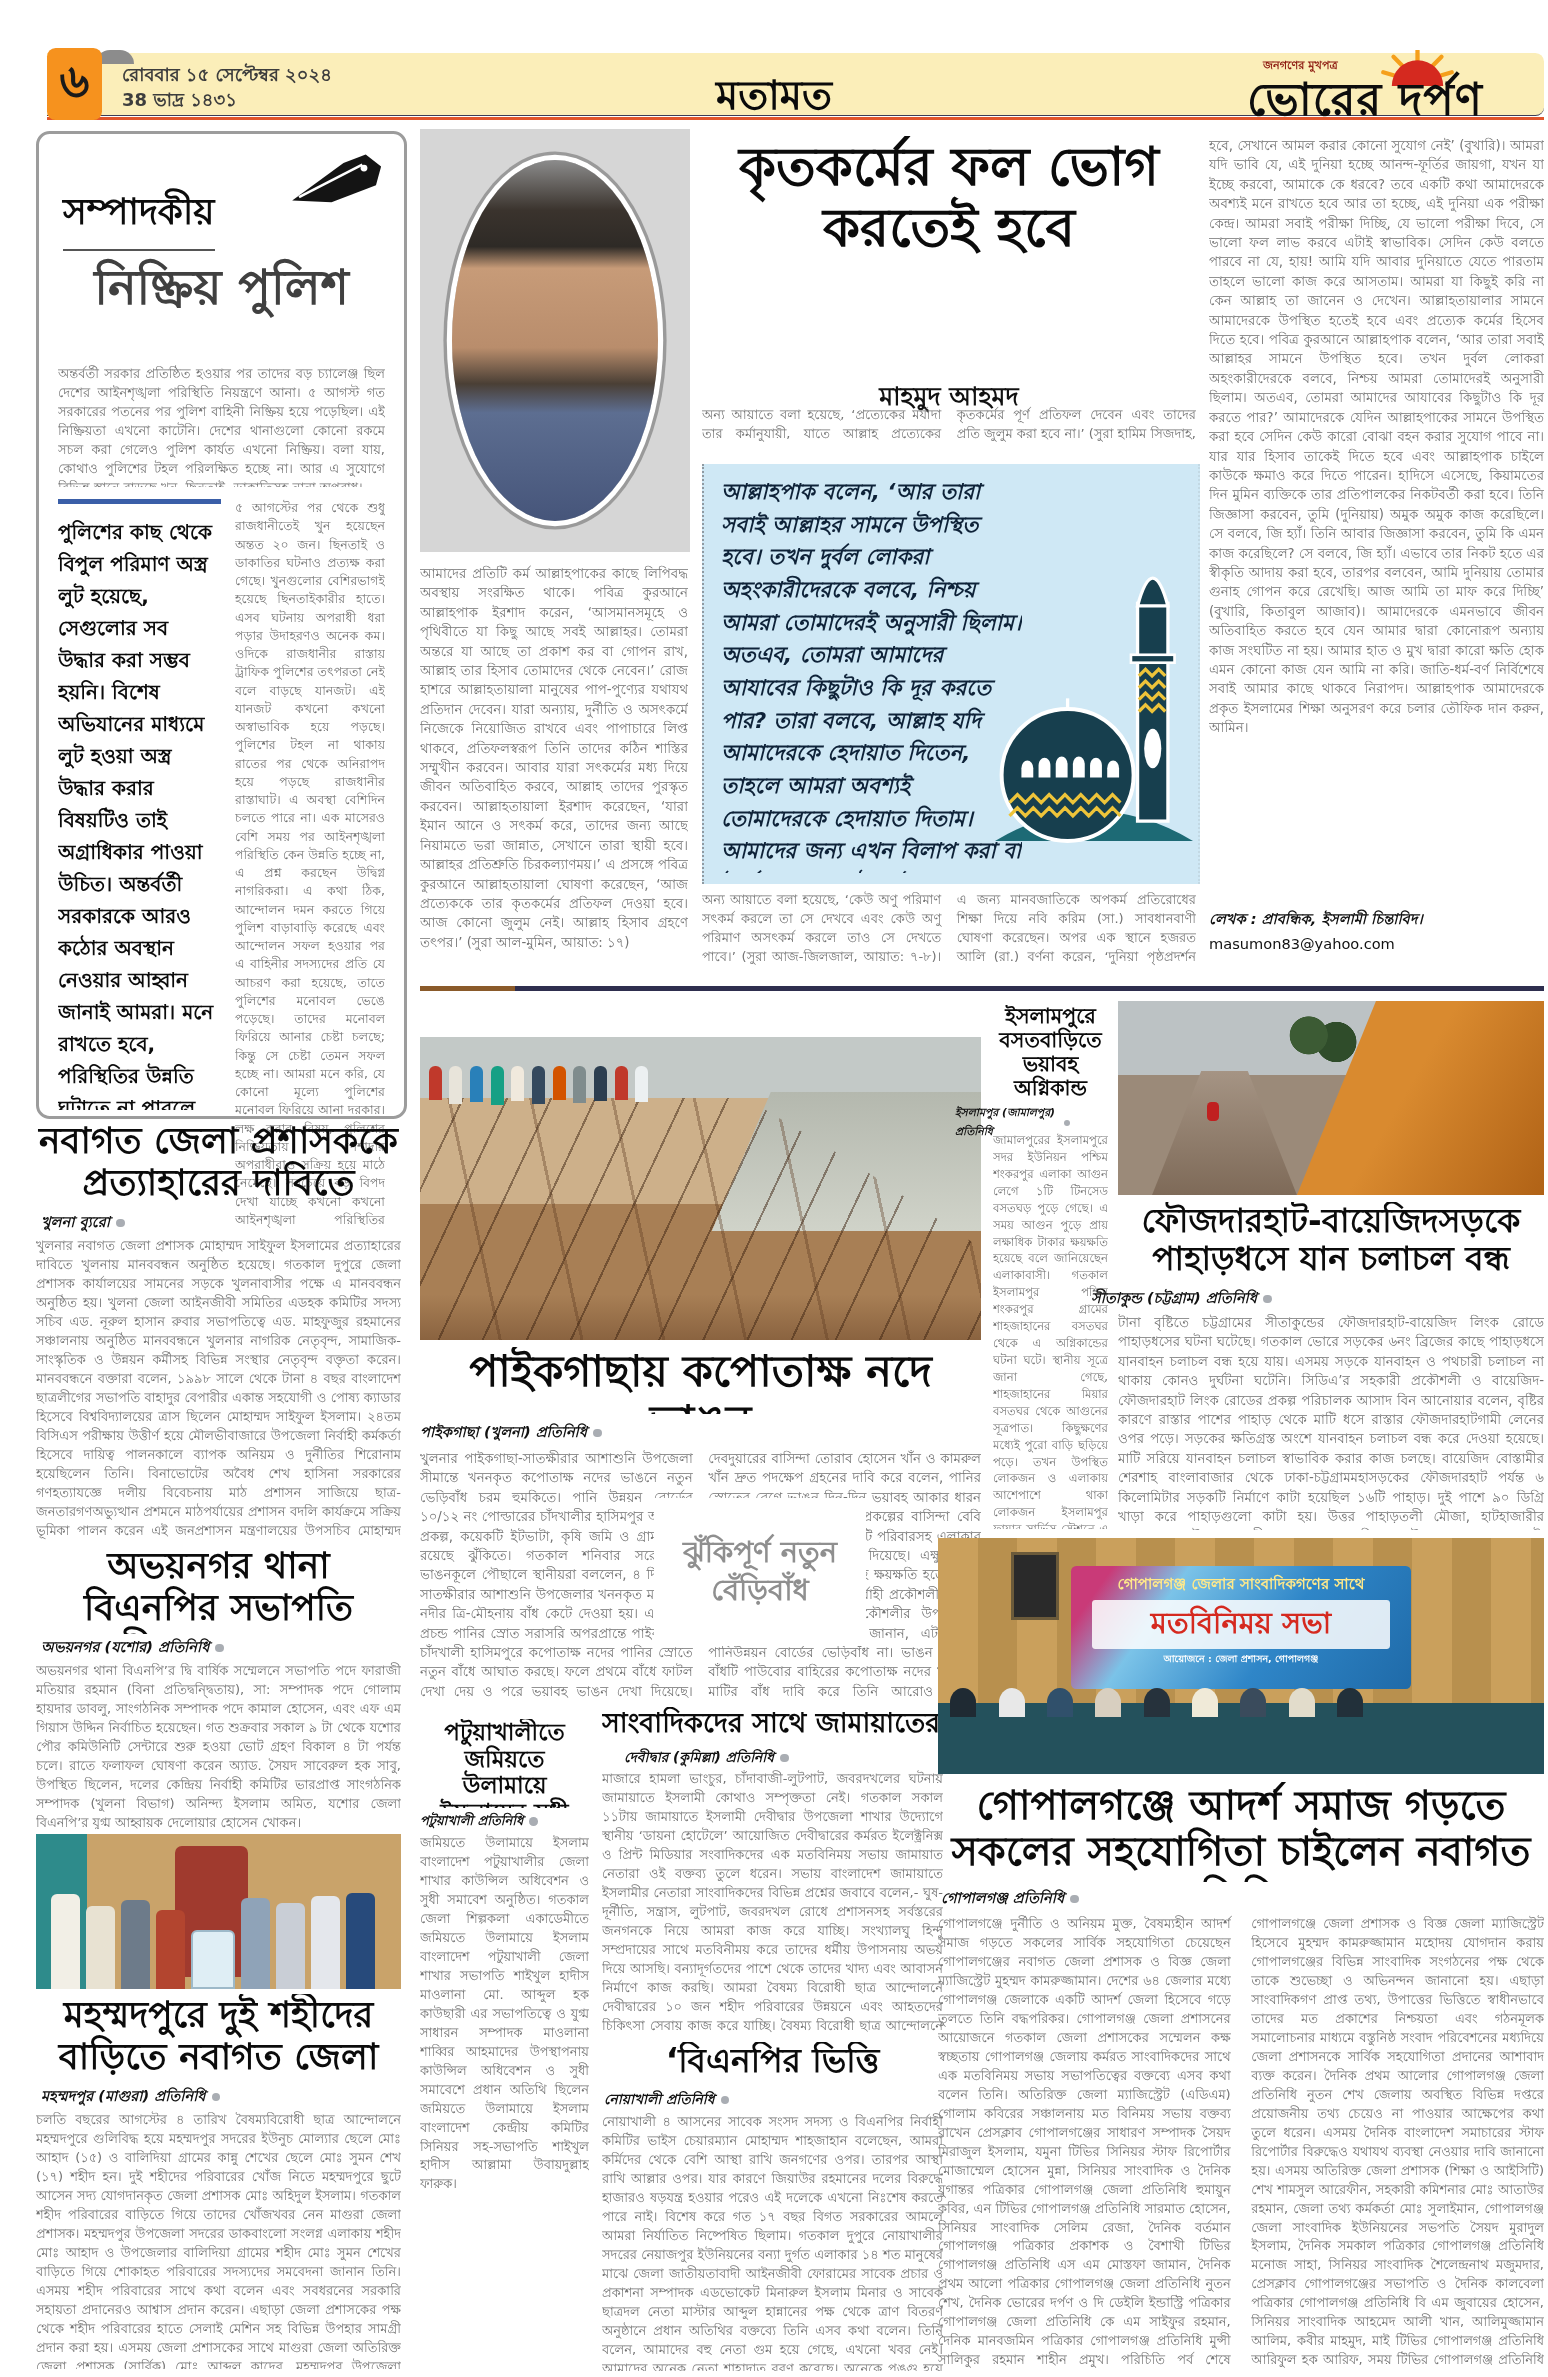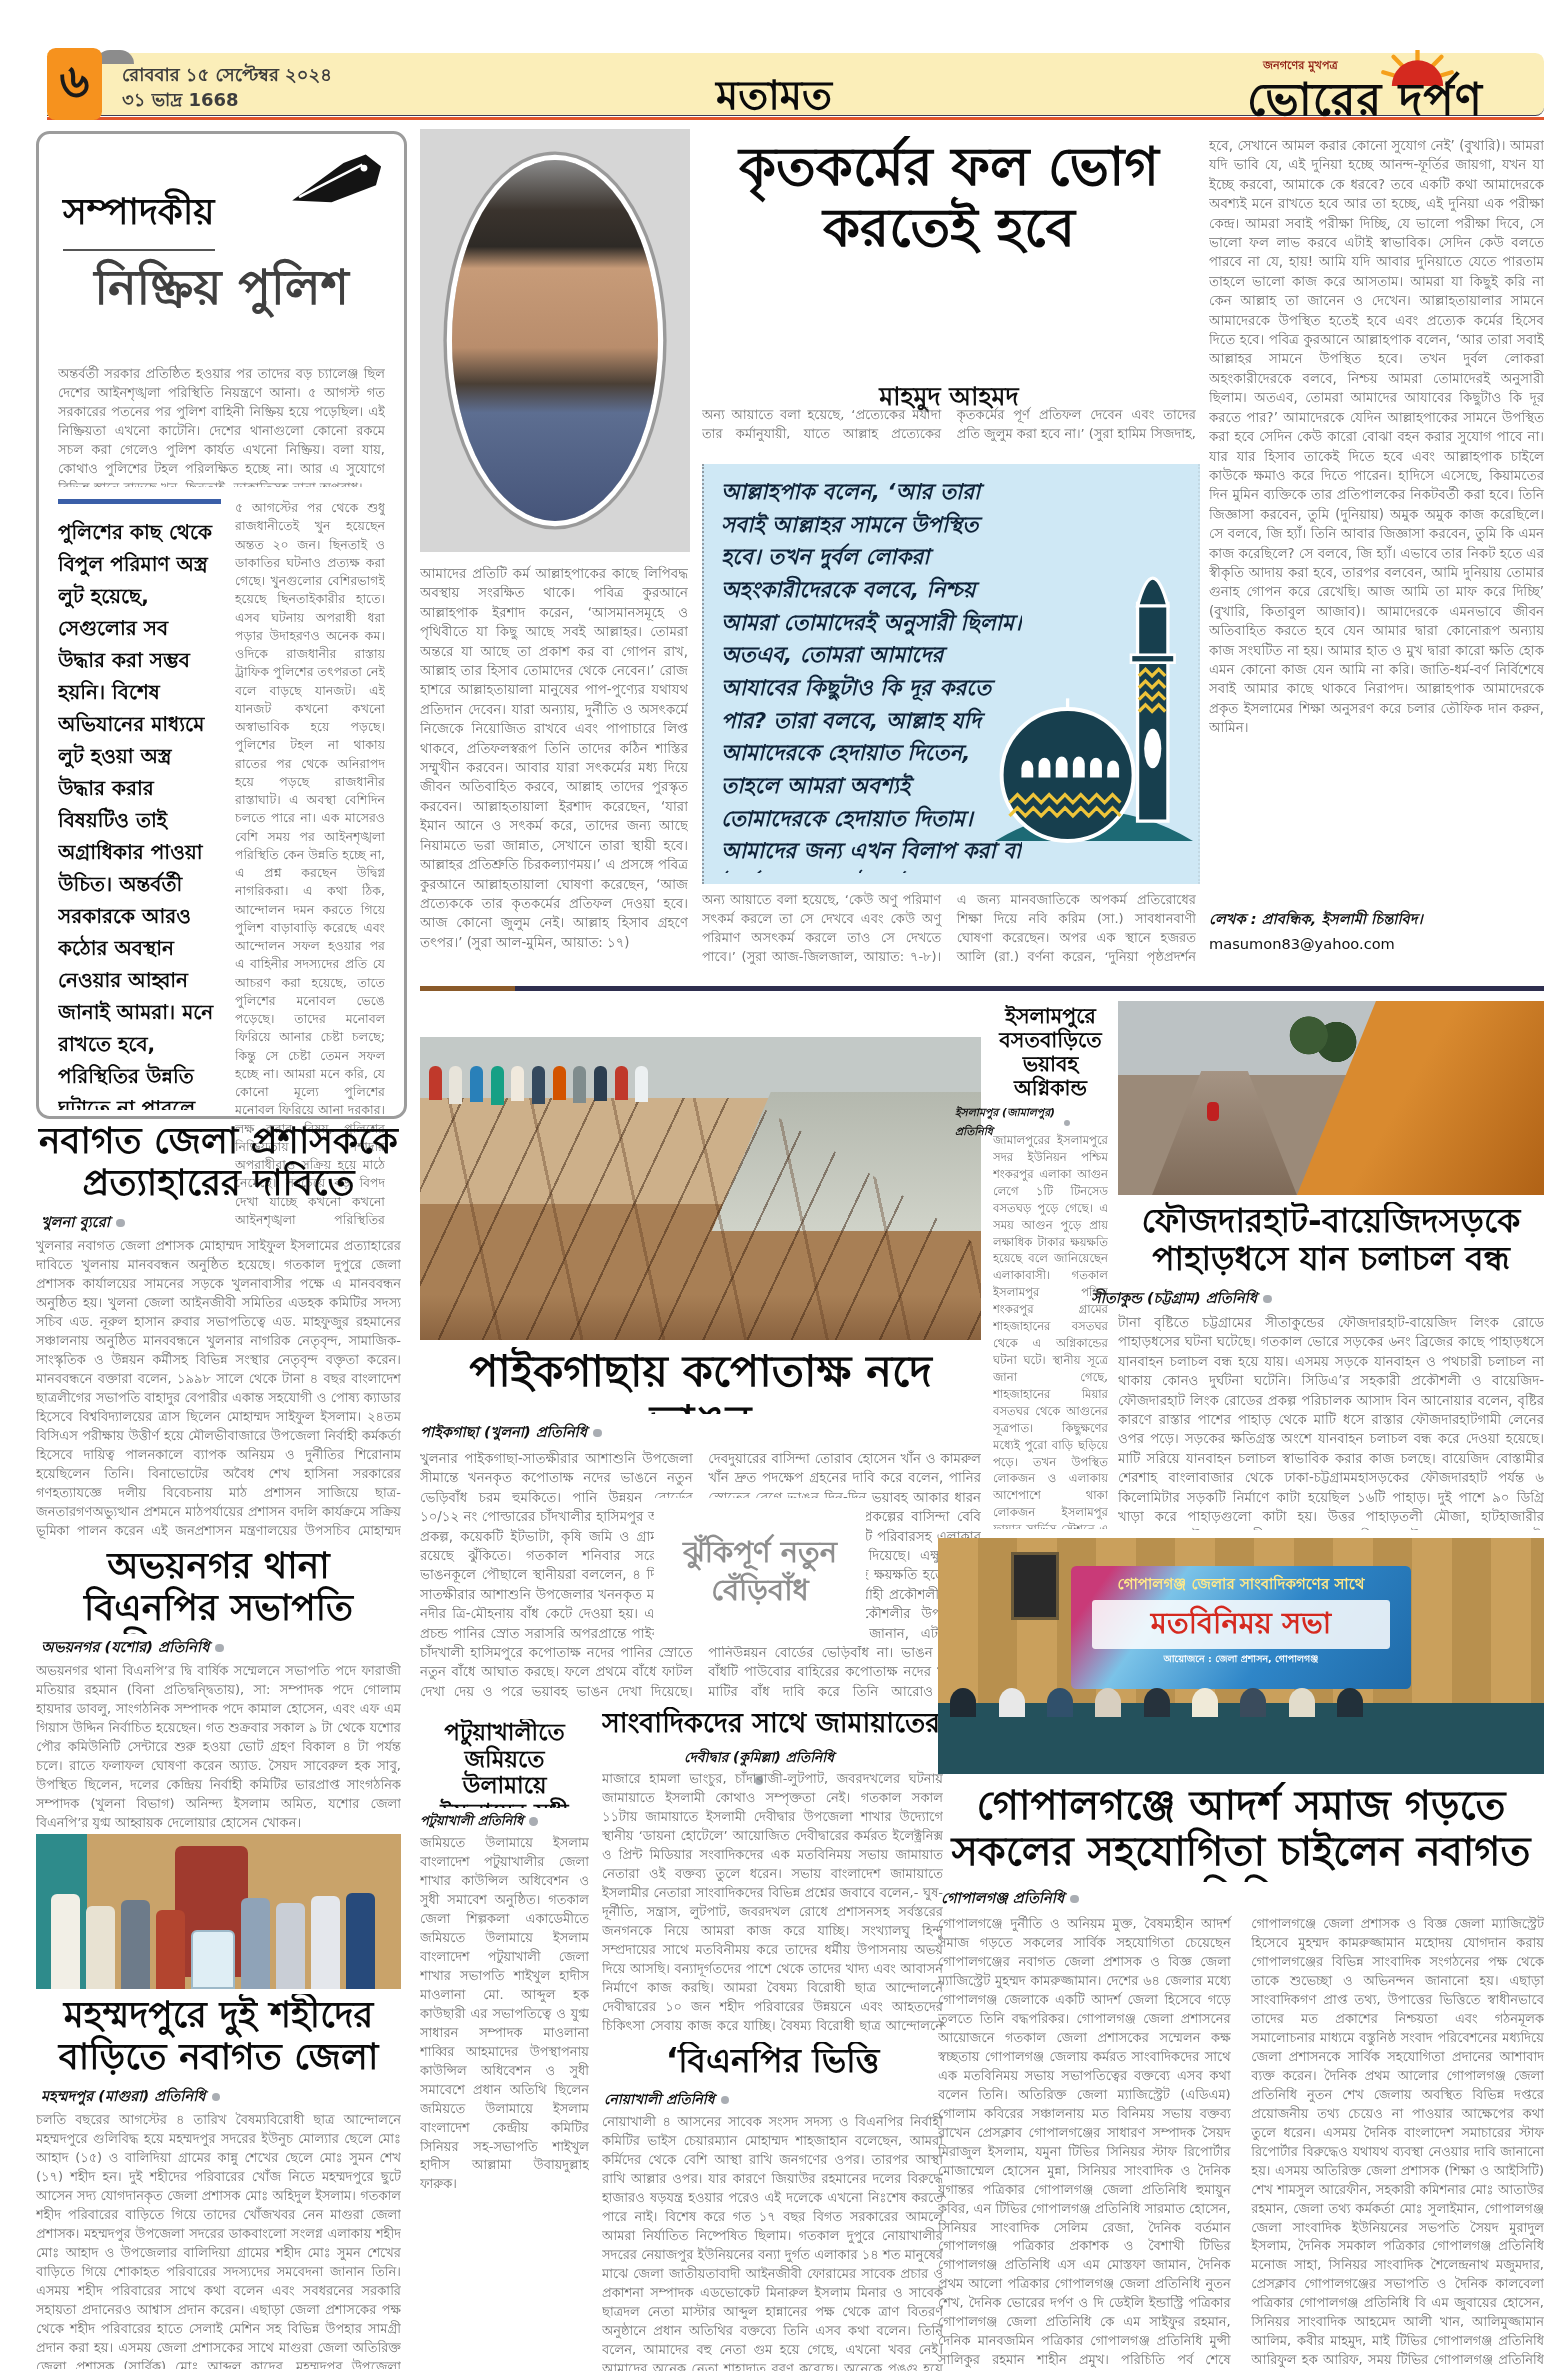--- a/index.html
+++ b/index.html
@@ -45,21 +45,21 @@
 <div id="page">
 
   <div class="abs bar" style="left:47px;top:53px;width:1497px;height:62px;border-radius:0 8.6px 8.6px 0;"></div>
   <div class="abs bar-accent" style="left:47px;top:117px;width:1497px;height:3.4px;"></div>
   <div class="abs" style="left:96px;top:50px;width:38px;height:13.8px;background:#8c8c8c;border-radius:19px 19px 0 0;"></div>
   <div class="abs pagenum" style="left:47px;top:48px;width:55px;height:72px;">
       <span>৬</span>
     </div>
   <div class="abs datebox" style="left:122px;top:62px;width:292px;">
     <div>রোববার ১৫ সেপ্টেম্বর ২০২৪</div>
-    <div>৩১ ভাদ্র 1668</div>
+    <div>38 ভাদ্র ১৪৩১</div>
   </div>
   <div class="abs section-title" style="left:602px;top:64px;width:344px;">মতামত</div>
   <div class="abs" style="left:1247px;top:55px;width:297px;height:60px;">
     <div class="logo-tag" style="position:absolute;left:16px;top:1.7px;">জনগণের মুখপত্র</div>
     <svg class="abs" style="left:129px;top:-5.2px;" width="83" height="36" viewBox="0 0 96 42">
       <g stroke="#f59f1b" stroke-width="5" stroke-linecap="round">
         <line x1="48" y1="14" x2="48" y2="1"></line>
           <line x1="30" y1="18" x2="20" y2="8"></line>
           <line x1="66" y1="18" x2="76" y2="8"></line>
         <line x1="22" y1="30" x2="8" y2="26"></line>
@@ -204,21 +204,21 @@
   <div class="abs bt" style="left:36px;top:2111px;width:365px;height:258px;font-size:13px;">চলতি বছরের আগস্টের ৪ তারিখ বৈষম্যবিরোধী ছাত্র আন্দোলনে মহম্মদপুরে গুলিবিদ্ধ হয়ে মহম্মদপুর সদরের ইউনুচ মোল্যার ছেলে মোঃ আহাদ (১৫) ও বালিদিয়া গ্রামের কান্নু শেখের ছেলে মোঃ সুমন শেখ (১৭) শহীদ হন। দুই শহীদের পরিবারের খোঁজ নিতে মহম্মদপুরে ছুটে আসেন সদ্য যোগদানকৃত জেলা প্রশাসক মোঃ অহিদুল ইসলাম। গতকাল শহীদ পরিবারের বাড়িতে গিয়ে তাদের খোঁজখবর নেন মাগুরা জেলা প্রশাসক। মহম্মদপুর উপজেলা সদরের ডাকবাংলো সংলগ্ন এলাকায় শহীদ মোঃ আহাদ ও উপজেলার বালিদিয়া গ্রামের শহীদ মোঃ সুমন শেখের বাড়িতে গিয়ে শোকাহত পরিবারের সদস্যদের সমবেদনা জানান তিনি। এসময় শহীদ পরিবারের সাথে কথা বলেন এবং সবধরনের সরকারি সহায়তা প্রদানেরও আশ্বাস প্রদান করেন। এছাড়া জেলা প্রশাসকের পক্ষ থেকে শহীদ পরিবারের হাতে সেলাই মেশিন সহ বিভিন্ন উপহার সামগ্রী প্রদান করা হয়। এসময় জেলা প্রশাসকের সাথে মাগুরা জেলা অতিরিক্ত জেলা প্রশাসক (সার্বিক) মোঃ আব্দুল কাদের, মহম্মদপুর উপজেলা নির্বাহী কর্মকর্তা পলাশ মন্ডল, সহকারি কমিশনার (ভূমি) বাসুদেব কুমার মালো, মহম্মদপুর থানা অফিসার ইনচার্জ ঠাকুরদাস মন্ডল, মহম্মদপুর উপজেলা প্রেসক্লাবের সিনিয়র সাংবাদিক আব্দুল ওয়াহাব, সিনিয়র সাংবাদিক সুব্রত সরকার, সদর ইউপি সদস্য মোঃ ইয়াকুব আলী উপস্থিত ছিলেন।</div>
 
   <div class="abs hl" style="left:420px;top:1719px;width:169px;height:89px;font-size:23px;">পটুয়াখালীতে জমিয়তে উলামায়ে ইসলামের সুধী সমাবেশ</div>
   <div class="abs by" style="left:420px;top:1811px;width:169px;font-size:13px;">
     <span>পটুয়াখালী প্রতিনিধি</span>
       <span class="dot"></span>
   </div>
   <div class="abs bt" style="left:420px;top:1834px;width:169px;height:537px;font-size:13px;">জমিয়তে উলামায়ে ইসলাম বাংলাদেশ পটুয়াখালীর জেলা শাখার কাউন্সিল অধিবেশন ও সুধী সমাবেশ অনুষ্ঠিত। গতকাল জেলা শিল্পকলা একাডেমীতে জমিয়তে উলামায়ে ইসলাম বাংলাদেশ পটুয়াখালী জেলা শাখার সভাপতি শাইখুল হাদীস মাওলানা মো. আব্দুল হক কাউছারী এর সভাপতিত্বে ও যুগ্ম সাধারন সম্পাদক মাওলানা শাব্বির আহমাদের উপস্থাপনায় কাউন্সিল অধিবেশন ও সুধী সমাবেশে প্রধান অতিথি ছিলেন জমিয়তে উলামায়ে ইসলাম বাংলাদেশ কেন্দ্রীয় কমিটির সিনিয়র সহ-সভাপতি শাইখুল হাদীস আল্লামা উবায়দুল্লাহ ফারুক।</div>
 
   <div class="abs hl" style="left:602px;top:1707px;width:341px;height:36px;font-size:27px;white-space:nowrap;">সাংবাদিকদের সাথে জামায়াতের মতবিনিময়</div>
-  <div class="abs by" style="left:604px;top:1746px;width:310px;font-size:13.8px;flex-direction:column;">
+  <div class="abs by" style="left:624px;top:1746px;width:310px;font-size:13.8px;">
     <span>দেবীদ্বার (কুমিল্লা) প্রতিনিধি</span>
       <span class="dot"></span>
   </div>
   <div class="abs bt" style="left:602px;top:1770px;width:341px;height:263px;font-size:13px;">মাজারে হামলা ভাংচুর, চাঁদাবাজী-লুটপাট, জবরদখলের ঘটনায় জামায়াতে ইসলামী কোথাও সম্পৃক্ততা নেই। গতকাল সকাল ১১টায় জামায়াতে ইসলামী দেবীদ্বার উপজেলা শাখার উদ্যোগে স্থানীয় ‘ডায়না হোটেলে’ আয়োজিত দেবীদ্বারের কর্মরত ইলেক্ট্রনিক্স ও প্রিন্ট মিডিয়ার সংবাদিকদের এক মতবিনিময় সভায় জামায়াত নেতারা ওই বক্তব্য তুলে ধরেন। সভায় বাংলাদেশ জামায়াতে ইসলামীর নেতারা সাংবাদিকদের বিভিন্ন প্রশ্নের জবাবে বলেন,- ঘুষ-দূর্নীতি, সন্ত্রাস, লুটপাট, জবরদখল রোধে প্রশাসনসহ সর্বস্তরের জনগনকে নিয়ে আমরা কাজ করে যাচ্ছি। সংখ্যালঘু হিন্দু সম্প্রদায়ের সাথে মতবিনীময় করে তাদের ধর্মীয় উপাসনায় অভয় দিয়ে আসছি। বন্যাদূর্গতদের পাশে থেকে তাদের খাদ্য এবং আবাসন নির্মাণে কাজ করছি। আমরা বৈষম্য বিরোধী ছাত্র আন্দোলনে দেবীদ্বারের ১০ জন শহীদ পরিবারের উন্নয়নে এবং আহতদের চিকিৎসা সেবায় কাজ করে যাচ্ছি। বৈষম্য বিরোধী ছাত্র আন্দোলনে শহীদদের রক্ত যাতে বৃথা যেতে না পারে, সে লক্ষ্যে বৈষম্যহীন বাসযোগ্য বাংলাদেশ বিনির্মাণে কাজ করে যাচ্ছি। জামায়াতে ইসলামী পৌর আমীর ফেরদৌস আহমেদের সঞ্চালনায় ও উপজেলা আমীর অধ্যাপক মো. শহীদুল ইসলামের সভাপতিত্বে প্রধান অতিথি হিসেবে উপস্থিত ছিলেন, বাংলাদেশ জামায়াতে ইসলামী কুমিল্লা উত্তর জেলা আমীর মো. সাইফুল ইসলাম শহীদ। অন্যান্যের মধ্যে বক্তব্য রাখেন, নায়েবে আমীর মো. গোলাম মোস্তফা, উপজেলা সেক্রেটারী মো. রুহুল আমিন খান, পৌর সেক্রেটারী ক্বারী মো. ওয়ালী উল্লাহ প্রমূখ।</div>
 
   <div class="abs hl" style="left:602px;top:2042px;width:341px;height:41px;font-size:33px;">‘বিএনপির ভিত্তি জনগণের মাঝে’</div>
   <div class="abs by" style="left:604px;top:2088px;width:310px;font-size:13.8px;">
     <span>নোয়াখালী প্রতিনিধি</span>
       <span class="dot"></span>
   </div>

